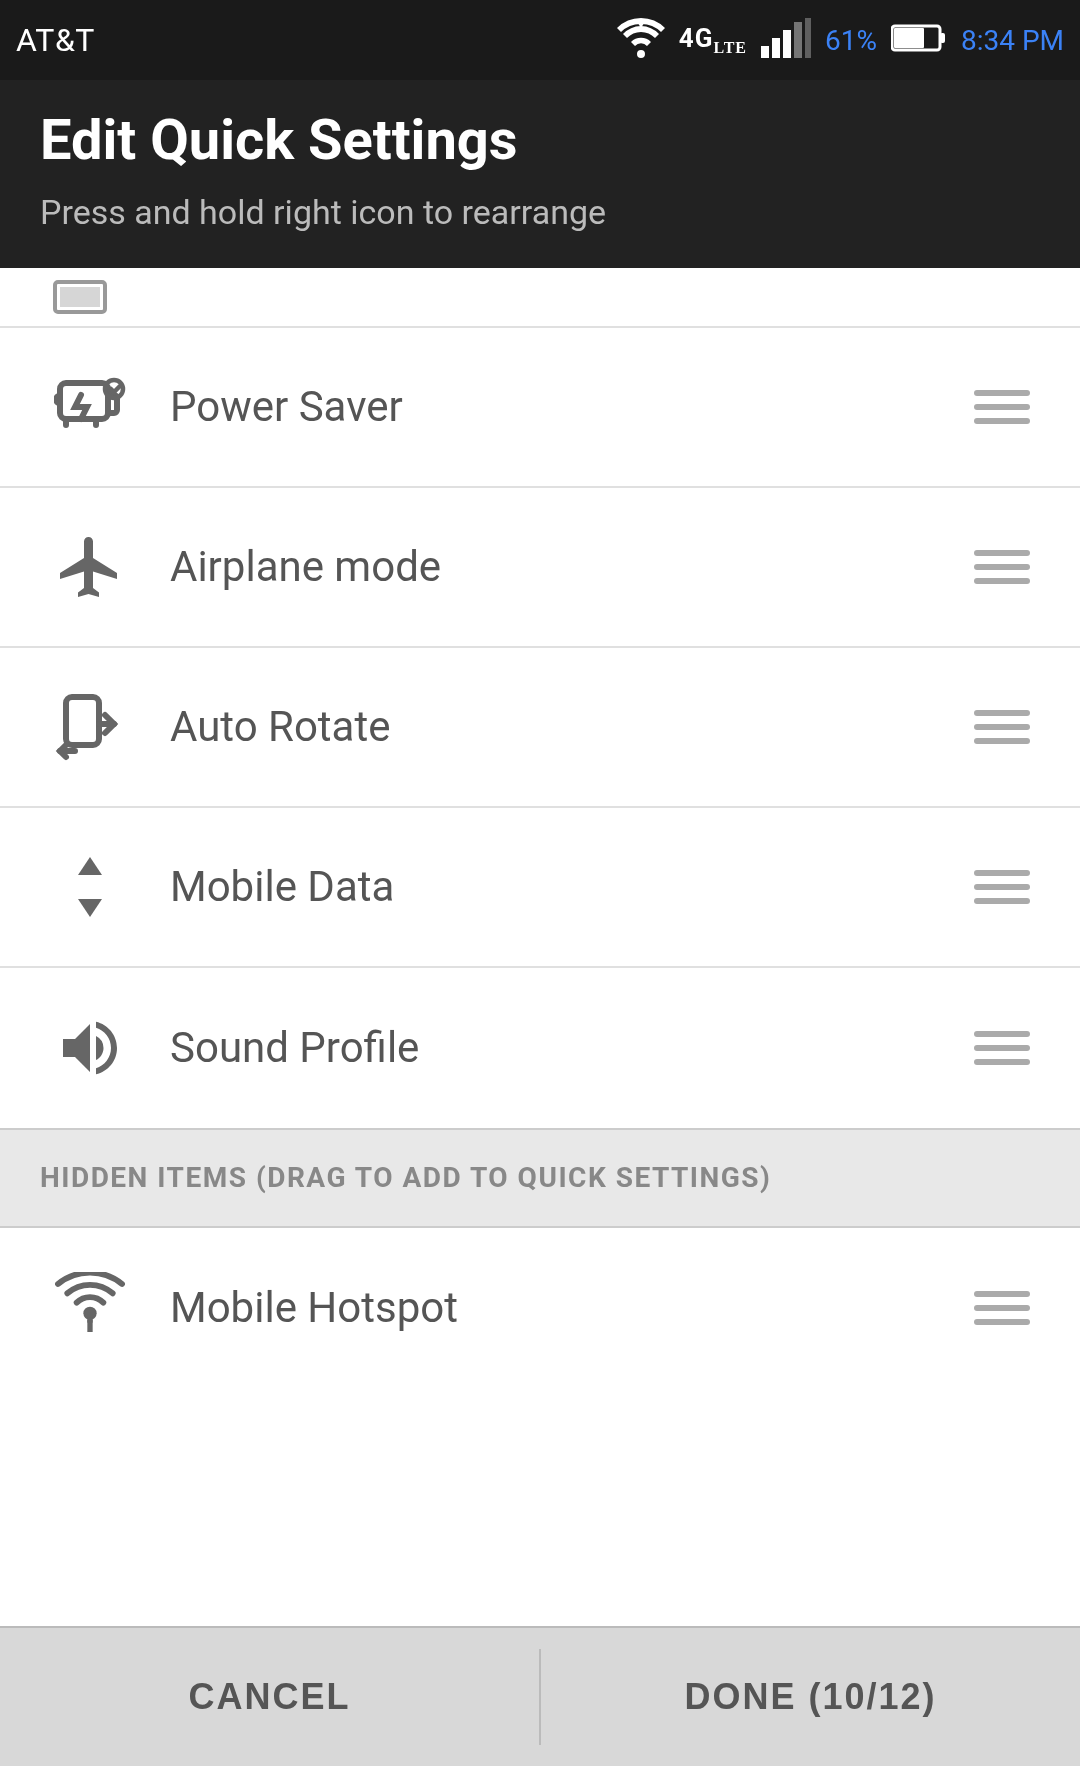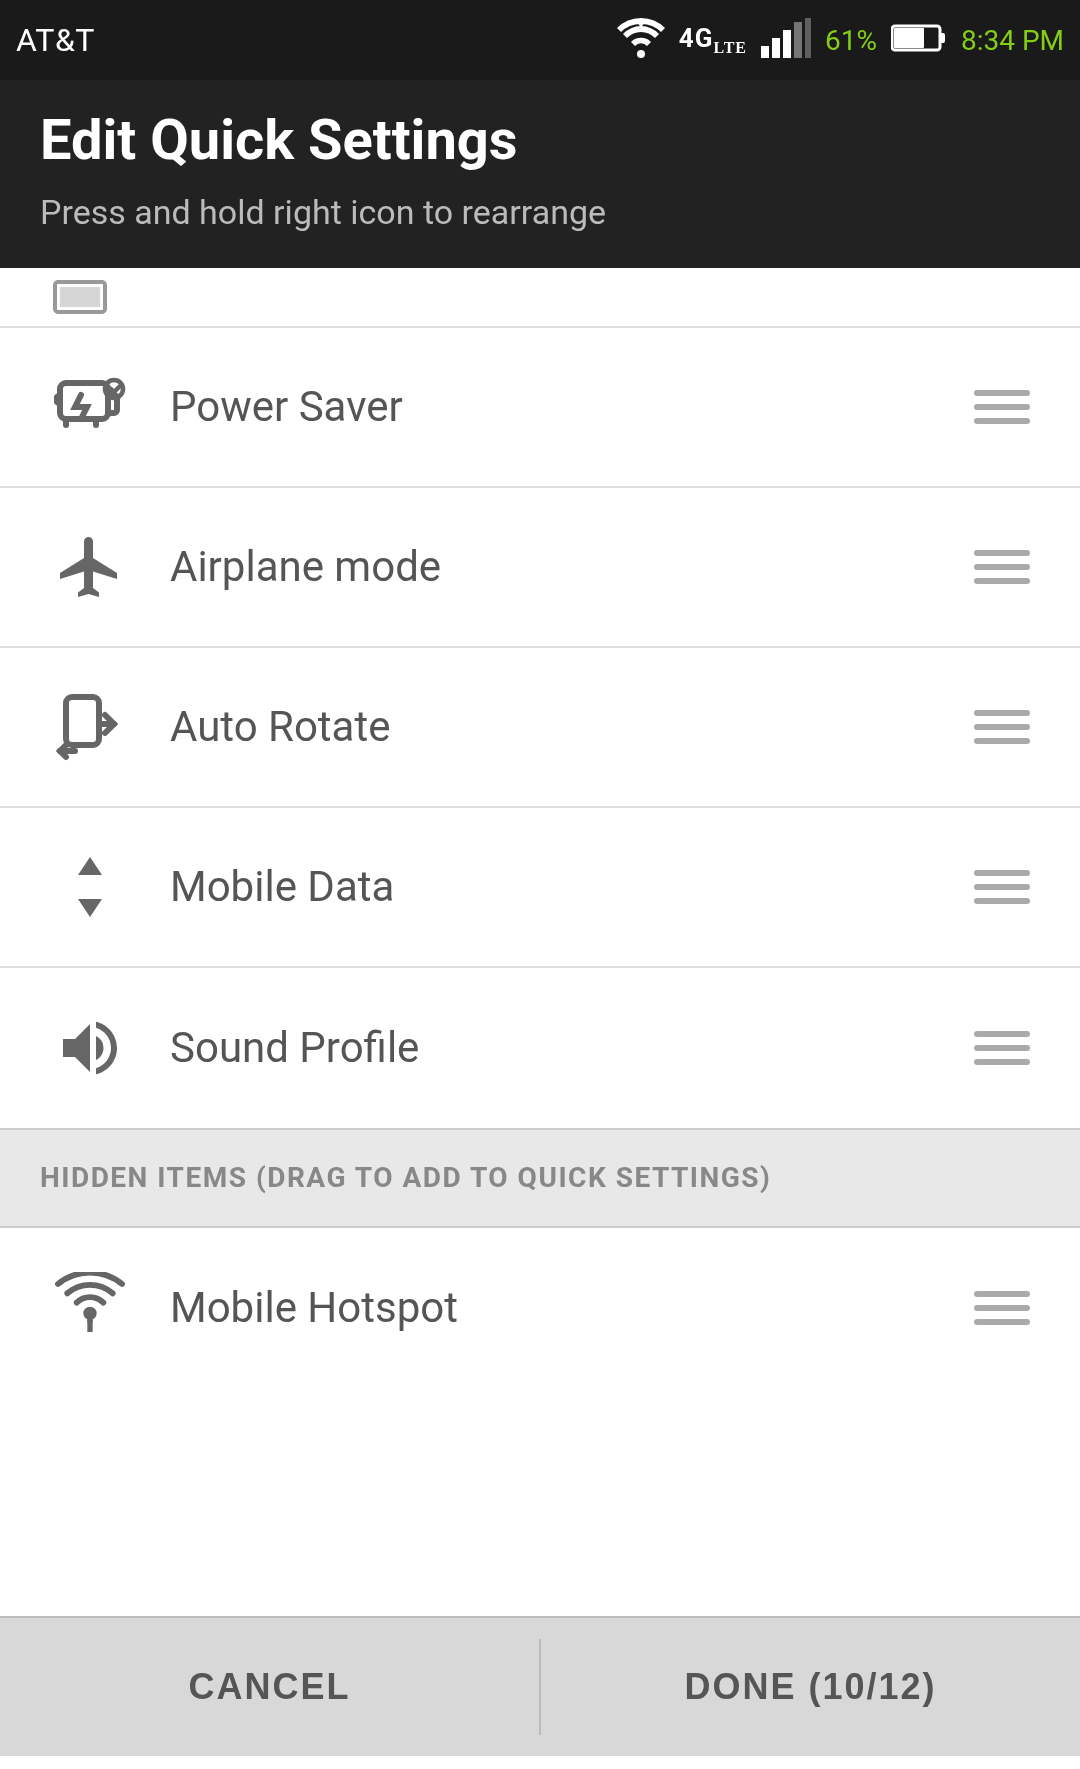--- a/index.html
+++ b/index.html
@@ -36,21 +36,21 @@
 
     .status-bar-right {
       display: flex;
       align-items: center;
       gap: 14px;
       color: #fff;
     }
 
     .status-text {
       font-size: 28px;
-      color: #84cc16;
+      color: #3b82f6;
       font-weight: 400;
     }
 
     
     .header {
       width: 100%;
       background: #222;
       padding: 30px 40px 36px 40px;
     }
 
@@ -158,21 +158,21 @@
       font-size: 28px;
       color: #888;
       font-weight: 700;
       letter-spacing: 1.5px;
       text-transform: uppercase;
     }
 
     
     .footer {
       position: absolute;
-      bottom: 13px;
+      bottom: 3px;
       width: 100%;
       height: 140px;
       background: #d8d8d8;
       display: flex;
       align-items: center;
       border-top: 2px solid #bbb;
     }
 
     .footer-btn {
       flex: 1;

